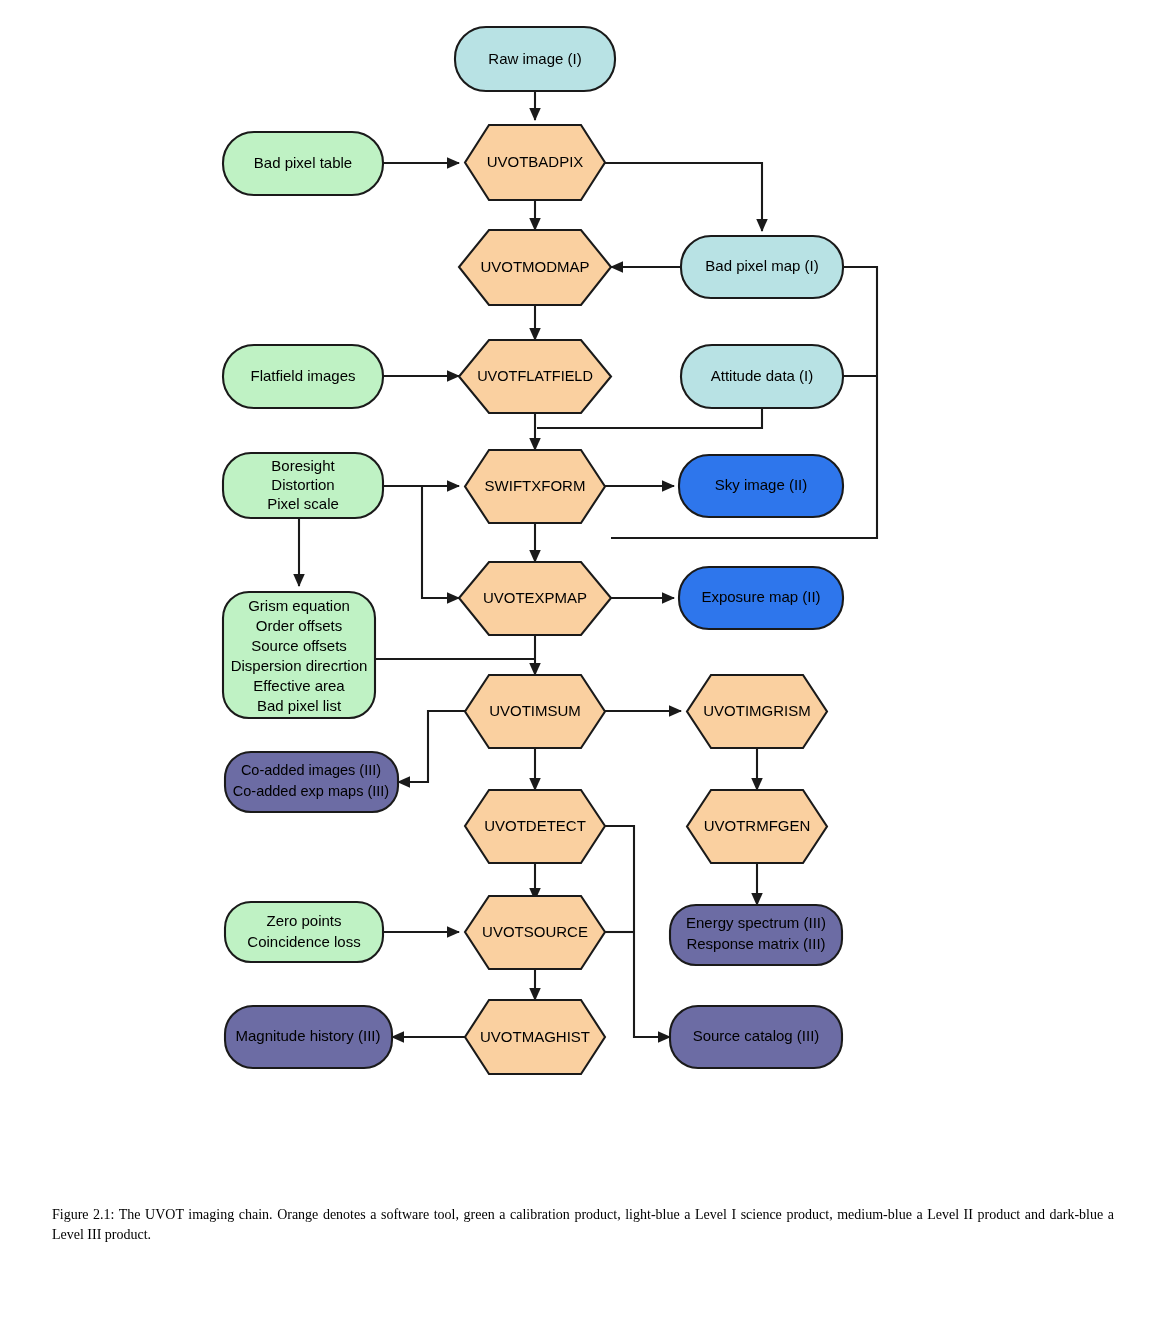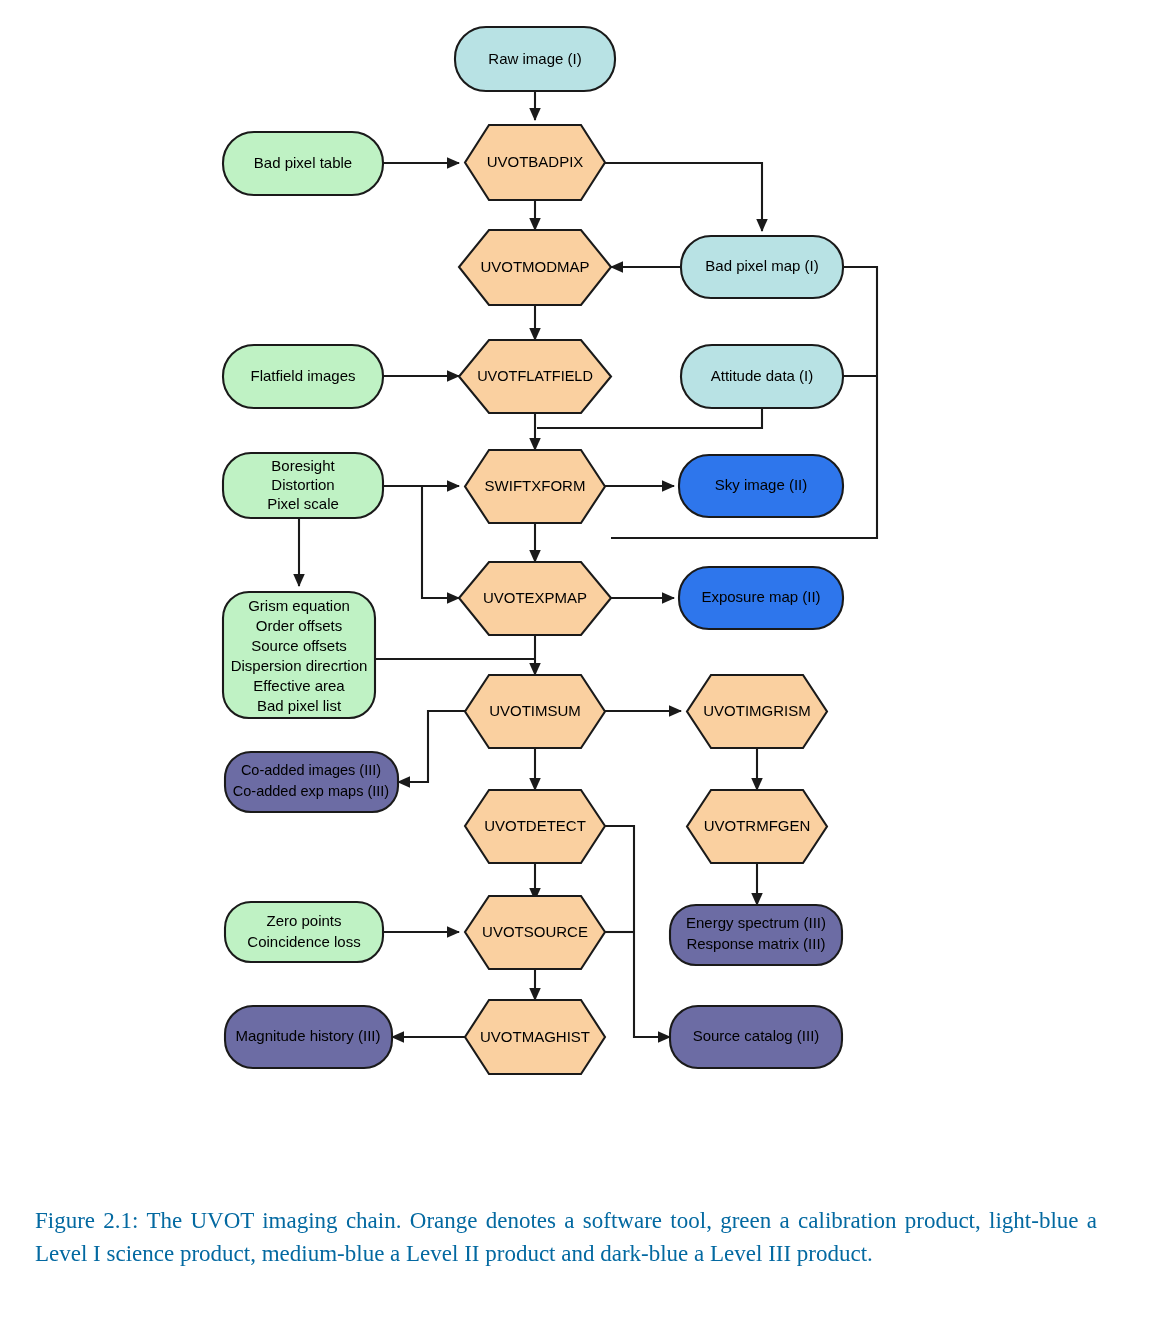--- a/index.html
+++ b/index.html
@@ -1,21 +1,21 @@
 <!DOCTYPE html>
 <html><head>
 <meta charset="utf-8">
 <style>
   html,body{margin:0;padding:0;background:#ffffff;}
   body{width:1166px;height:1322px;position:relative;font-family:"Liberation Sans",sans-serif;overflow:hidden;}
   #figure{position:absolute;left:0;top:0;width:1166px;height:1110px;}
   #figure svg{display:block;}
   .node-label{font-family:"Liberation Sans",sans-serif;font-size:15px;fill:#000;text-anchor:middle;dominant-baseline:middle;}
   .node-label.small{font-size:14.5px;}
-  .caption{position:absolute;left:35px;top:1205px;width:1062px;font-family:"Liberation Serif",serif;font-size:23px;line-height:1.42;color:#0369a1;text-align:justify;}
+  .caption{position:absolute;left:52px;top:1205px;width:1062px;font-family:"Liberation Serif",serif;font-size:14px;line-height:1.42;color:#000000;text-align:justify;}
 </style>
 </head>
 <body>
 
 <div id="figure">
 <svg width="1166" height="1110" viewBox="0 0 1166 1110" xmlns="http://www.w3.org/2000/svg">
   <defs>
     <marker id="ah" viewBox="0 0 10 10" refX="9.2" refY="5" markerWidth="6.2" markerHeight="6.2" orient="auto-start-reverse">
       <path d="M 0 0.6 L 10 5 L 0 9.4 z" fill="#1a1a1a"></path>
     </marker>

